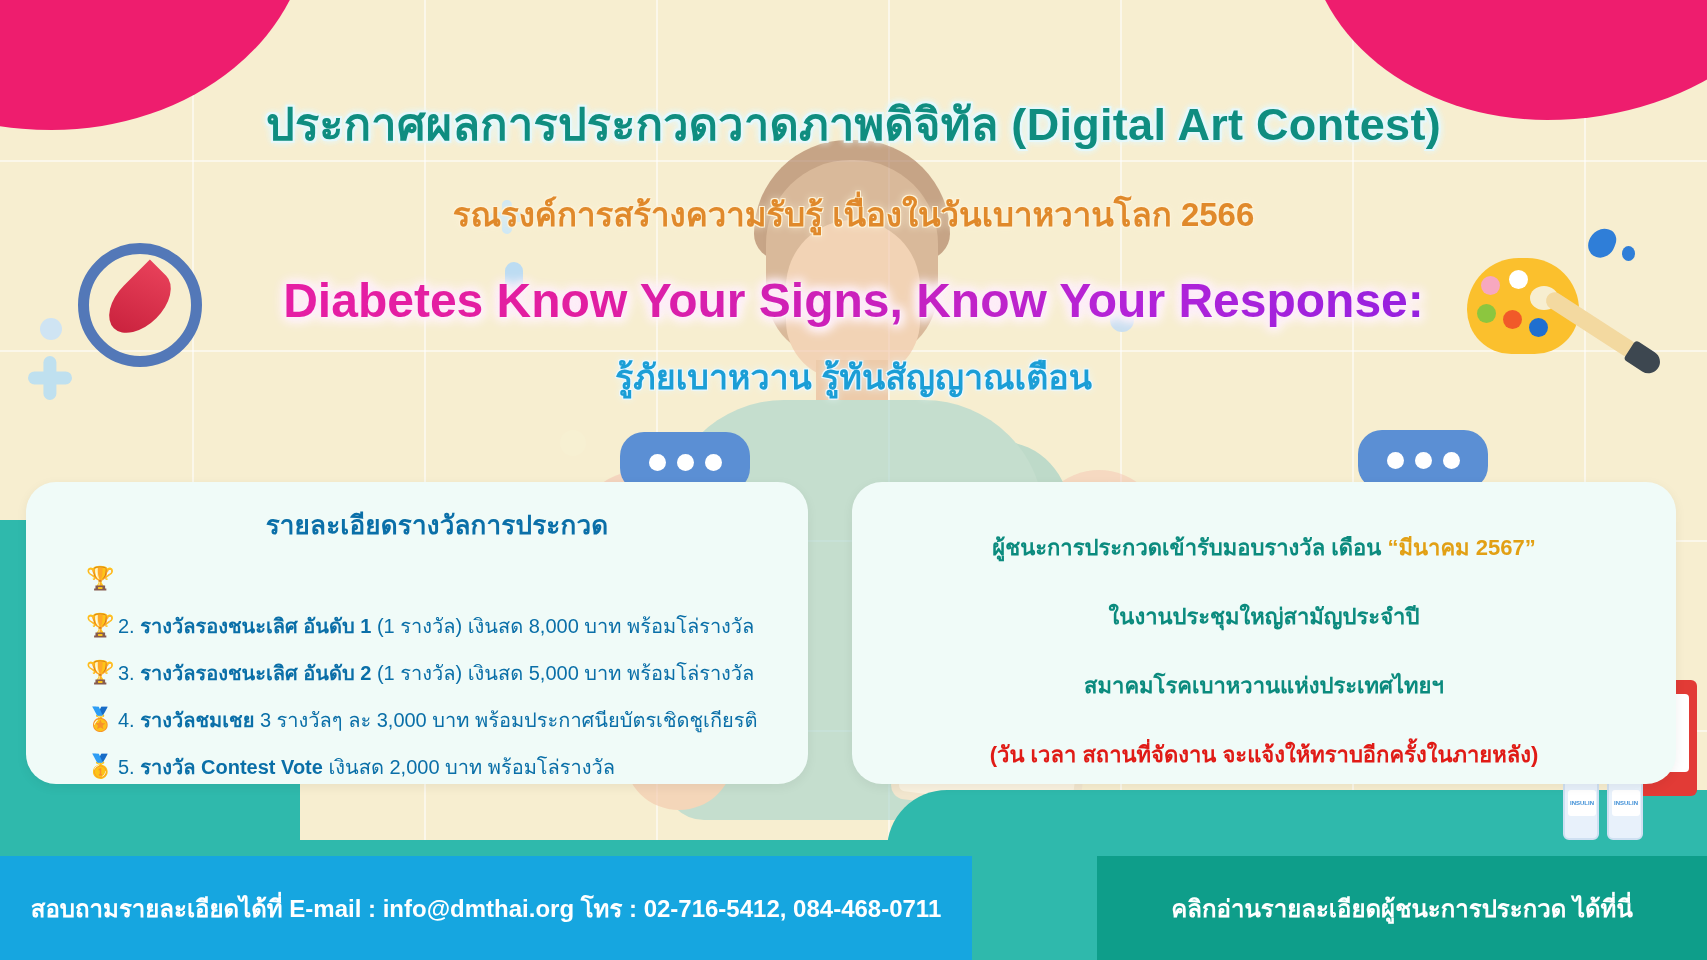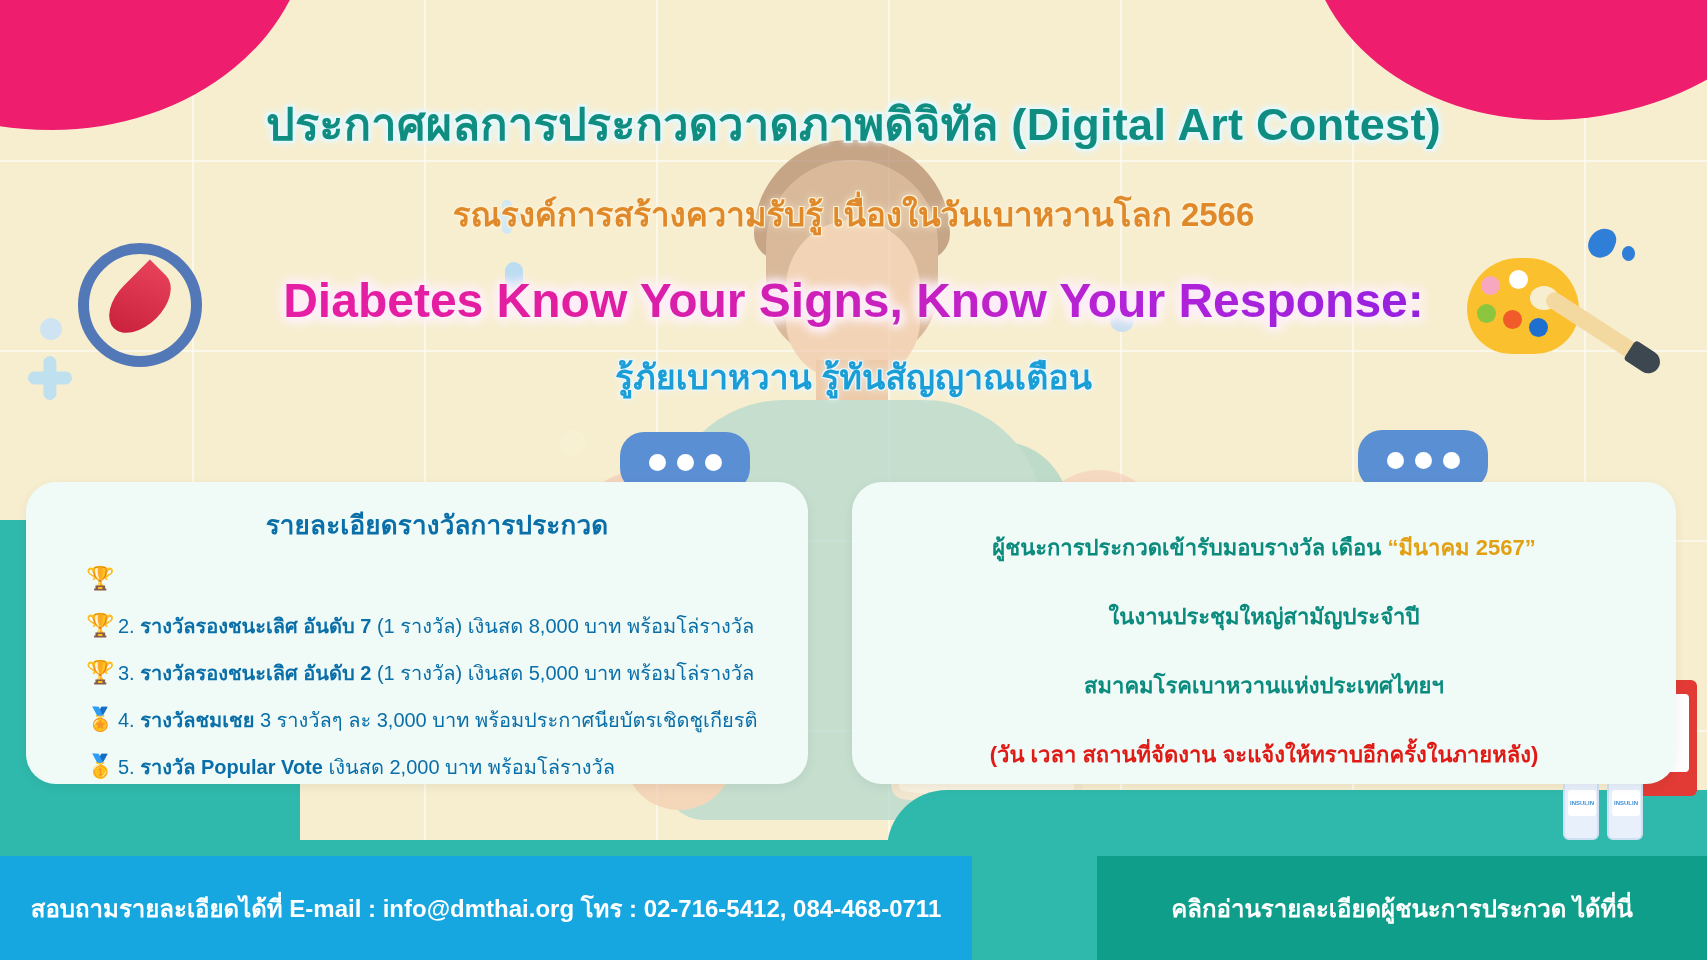--- a/index.html
+++ b/index.html
@@ -288,33 +288,33 @@
   </div>
 
   <div class="card" id="left-card">
     <div class="card-title">รายละเอียดรางวัลการประกวด</div>
     <div class="prize-list">
       <div class="prize-row">
         <span class="prize-ico">🏆</span>
       </div>
       <div class="prize-row">
         <span class="prize-ico">🏆</span>
-        <span class="prize-txt"><span>2.</span>&nbsp;<b>รางวัลรองชนะเลิศ อันดับ 7</b>&nbsp;<span>(1 รางวัล) เงินสด 8,000 บาท พร้อมโล่รางวัล</span></span>
+        <span class="prize-txt"><span>2.</span>&nbsp;<b>รางวัลรองชนะเลิศ อันดับ 1</b>&nbsp;<span>(1 รางวัล) เงินสด 8,000 บาท พร้อมโล่รางวัล</span></span>
       </div>
       <div class="prize-row">
         <span class="prize-ico">🏆</span>
         <span class="prize-txt"><span>3.</span>&nbsp;<b>รางวัลรองชนะเลิศ อันดับ 2</b>&nbsp;<span>(1 รางวัล) เงินสด 5,000 บาท พร้อมโล่รางวัล</span></span>
       </div>
       <div class="prize-row">
         <span class="prize-ico">🏅</span>
         <span class="prize-txt"><span>4.</span>&nbsp;<b>รางวัลชมเชย</b>&nbsp;<span>3 รางวัลๆ ละ 3,000 บาท พร้อมประกาศนียบัตรเชิดชูเกียรติ</span></span>
       </div>
       <div class="prize-row">
         <span class="prize-ico">🥇</span>
-        <span class="prize-txt"><span>5.</span>&nbsp;<b>รางวัล Popular Vote</b>&nbsp;<span>เงินสด 2,000 บาท พร้อมโล่รางวัล</span></span>
+        <span class="prize-txt"><span>5.</span>&nbsp;<b>รางวัล Contest Vote</b>&nbsp;<span>เงินสด 2,000 บาท พร้อมโล่รางวัล</span></span>
       </div>
     </div>
   </div>
 
   <div class="card" id="right-card">
     <div class="rp-line l1">
       <span>ผู้ชนะการประกวดเข้ารับมอบรางวัล เดือน </span><span class="hl-gold">“มีนาคม 2567”</span>
     </div>
     <div class="rp-line l2">ในงานประชุมใหญ่สามัญประจำปี</div>
     <div class="rp-line l3">สมาคมโรคเบาหวานแห่งประเทศไทยฯ</div>

